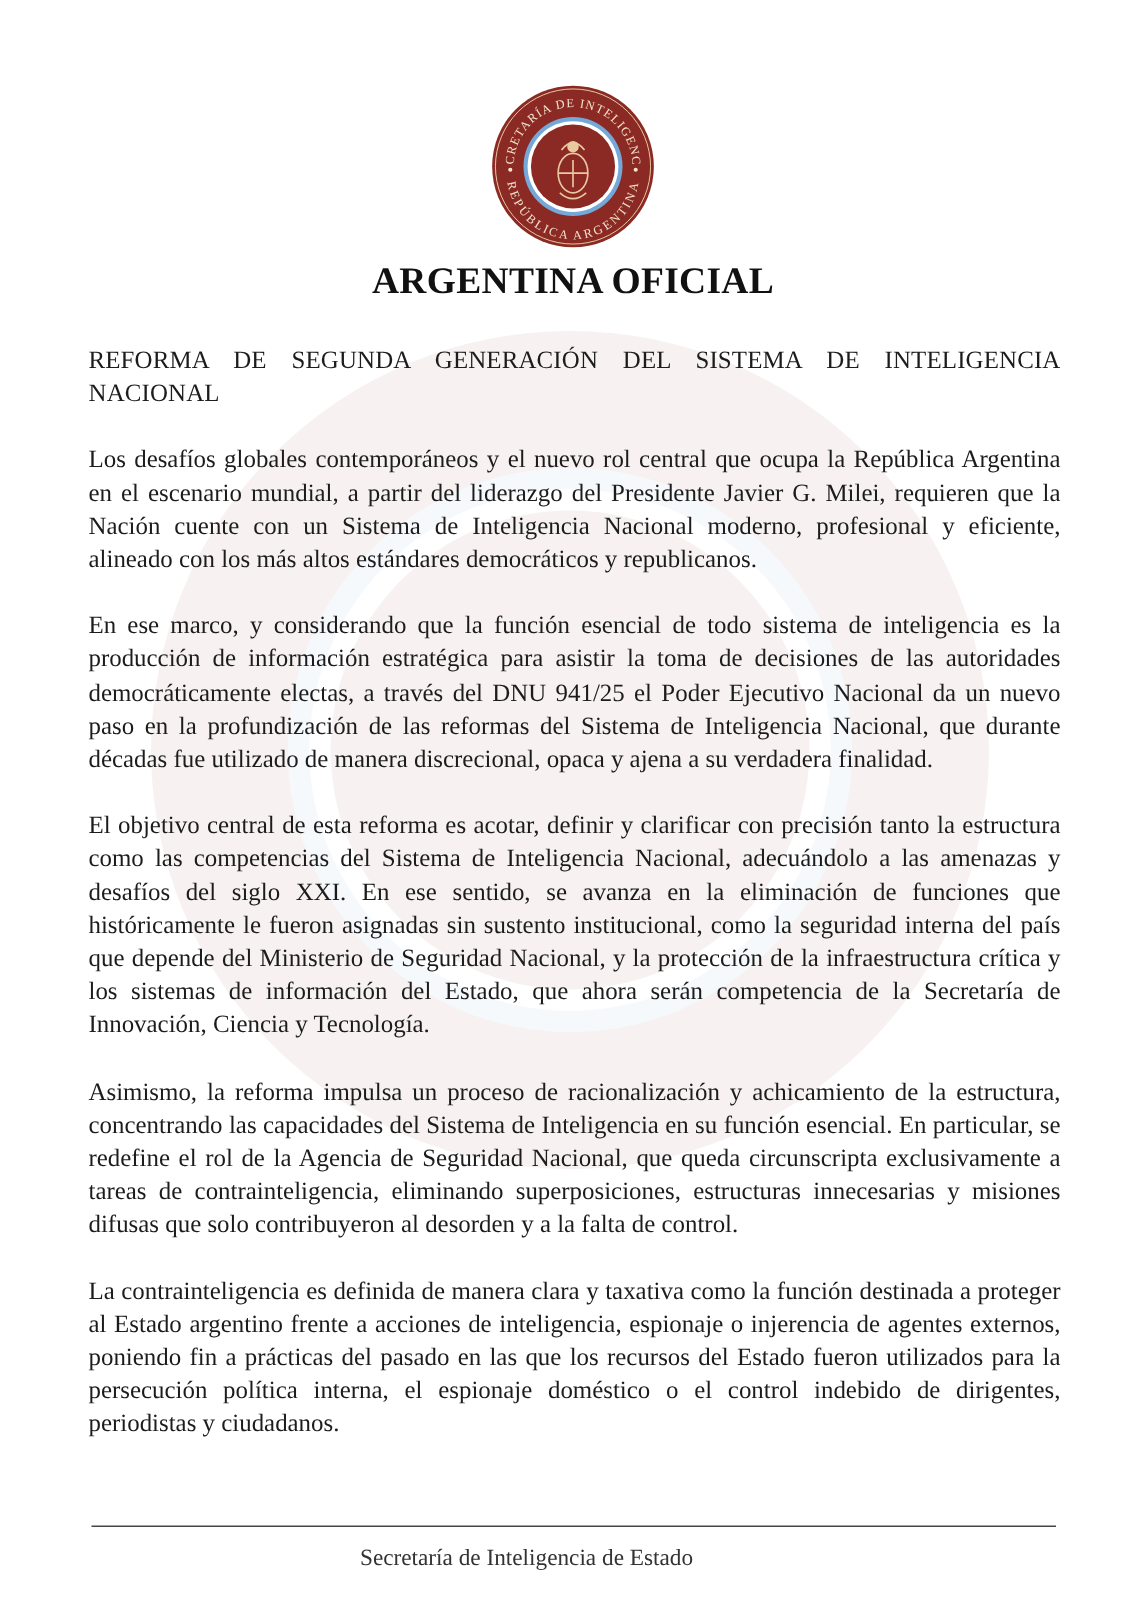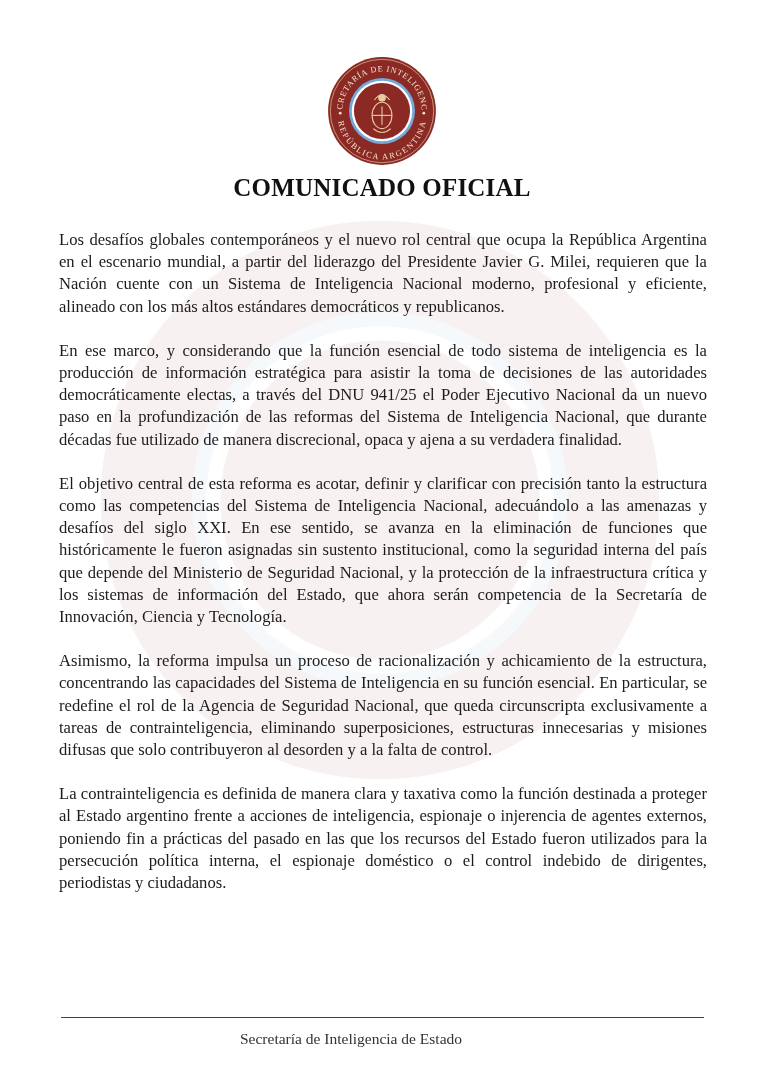--- a/index.html
+++ b/index.html
@@ -60,23 +60,24 @@
   <g fill="none" stroke="#e9c9a0" stroke-width="2">
     <ellipse cx="100" cy="108" rx="18" ry="24"></ellipse>
     <line x1="82" y1="108" x2="118" y2="108"></line>
     <line x1="100" y1="92" x2="100" y2="125"></line>
     <path d="M 86 80 Q 100 62 114 80"></path>
     <path d="M 84 132 Q 100 146 116 132"></path>
   </g>
   <circle cx="100" cy="76" r="7" fill="#e9c9a0"></circle>
 </svg>
 
-<div class="title">COMUNICADO OFICIAL</div>
+<div class="title">ARGENTINA OFICIAL</div>
 
 <div class="content">
+  <p class="subtitle">REFORMA DE SEGUNDA GENERACIÓN DEL SISTEMA DE INTELIGENCIA NACIONAL</p>
   <p>Los desafíos globales contemporáneos y el nuevo rol central que ocupa la República Argentina en el escenario mundial, a partir del liderazgo del Presidente Javier G. Milei, requieren que la Nación cuente con un Sistema de Inteligencia Nacional moderno, profesional y eficiente, alineado con los más altos estándares democráticos y republicanos.</p>
   <p>En ese marco, y considerando que la función esencial de todo sistema de inteligencia es la producción de información estratégica para asistir la toma de decisiones de las autoridades democráticamente electas, a través del DNU 941/25 el Poder Ejecutivo Nacional da un nuevo paso en la profundización de las reformas del Sistema de Inteligencia Nacional, que durante décadas fue utilizado de manera discrecional, opaca y ajena a su verdadera finalidad.</p>
   <p>El objetivo central de esta reforma es acotar, definir y clarificar con precisión tanto la estructura como las competencias del Sistema de Inteligencia Nacional, adecuándolo a las amenazas y desafíos del siglo XXI. En ese sentido, se avanza en la eliminación de funciones que históricamente le fueron asignadas sin sustento institucional, como la seguridad interna del país que depende del Ministerio de Seguridad Nacional, y la protección de la infraestructura crítica y los sistemas de información del Estado, que ahora serán competencia de la Secretaría de Innovación, Ciencia y Tecnología.</p>
   <p>Asimismo, la reforma impulsa un proceso de racionalización y achicamiento de la estructura, concentrando las capacidades del Sistema de Inteligencia en su función esencial. En particular, se redefine el rol de la Agencia de Seguridad Nacional, que queda circunscripta exclusivamente a tareas de contrainteligencia, eliminando superposiciones, estructuras innecesarias y misiones difusas que solo contribuyeron al desorden y a la falta de control.</p>
   <p>La contrainteligencia es definida de manera clara y taxativa como la función destinada a proteger al Estado argentino frente a acciones de inteligencia, espionaje o injerencia de agentes externos, poniendo fin a prácticas del pasado en las que los recursos del Estado fueron utilizados para la persecución política interna, el espionaje doméstico o el control indebido de dirigentes, periodistas y ciudadanos.</p>
 </div>
 
 <div class="footer-rule"></div>
 <div class="footer">Secretaría de Inteligencia de Estado</div>
 

